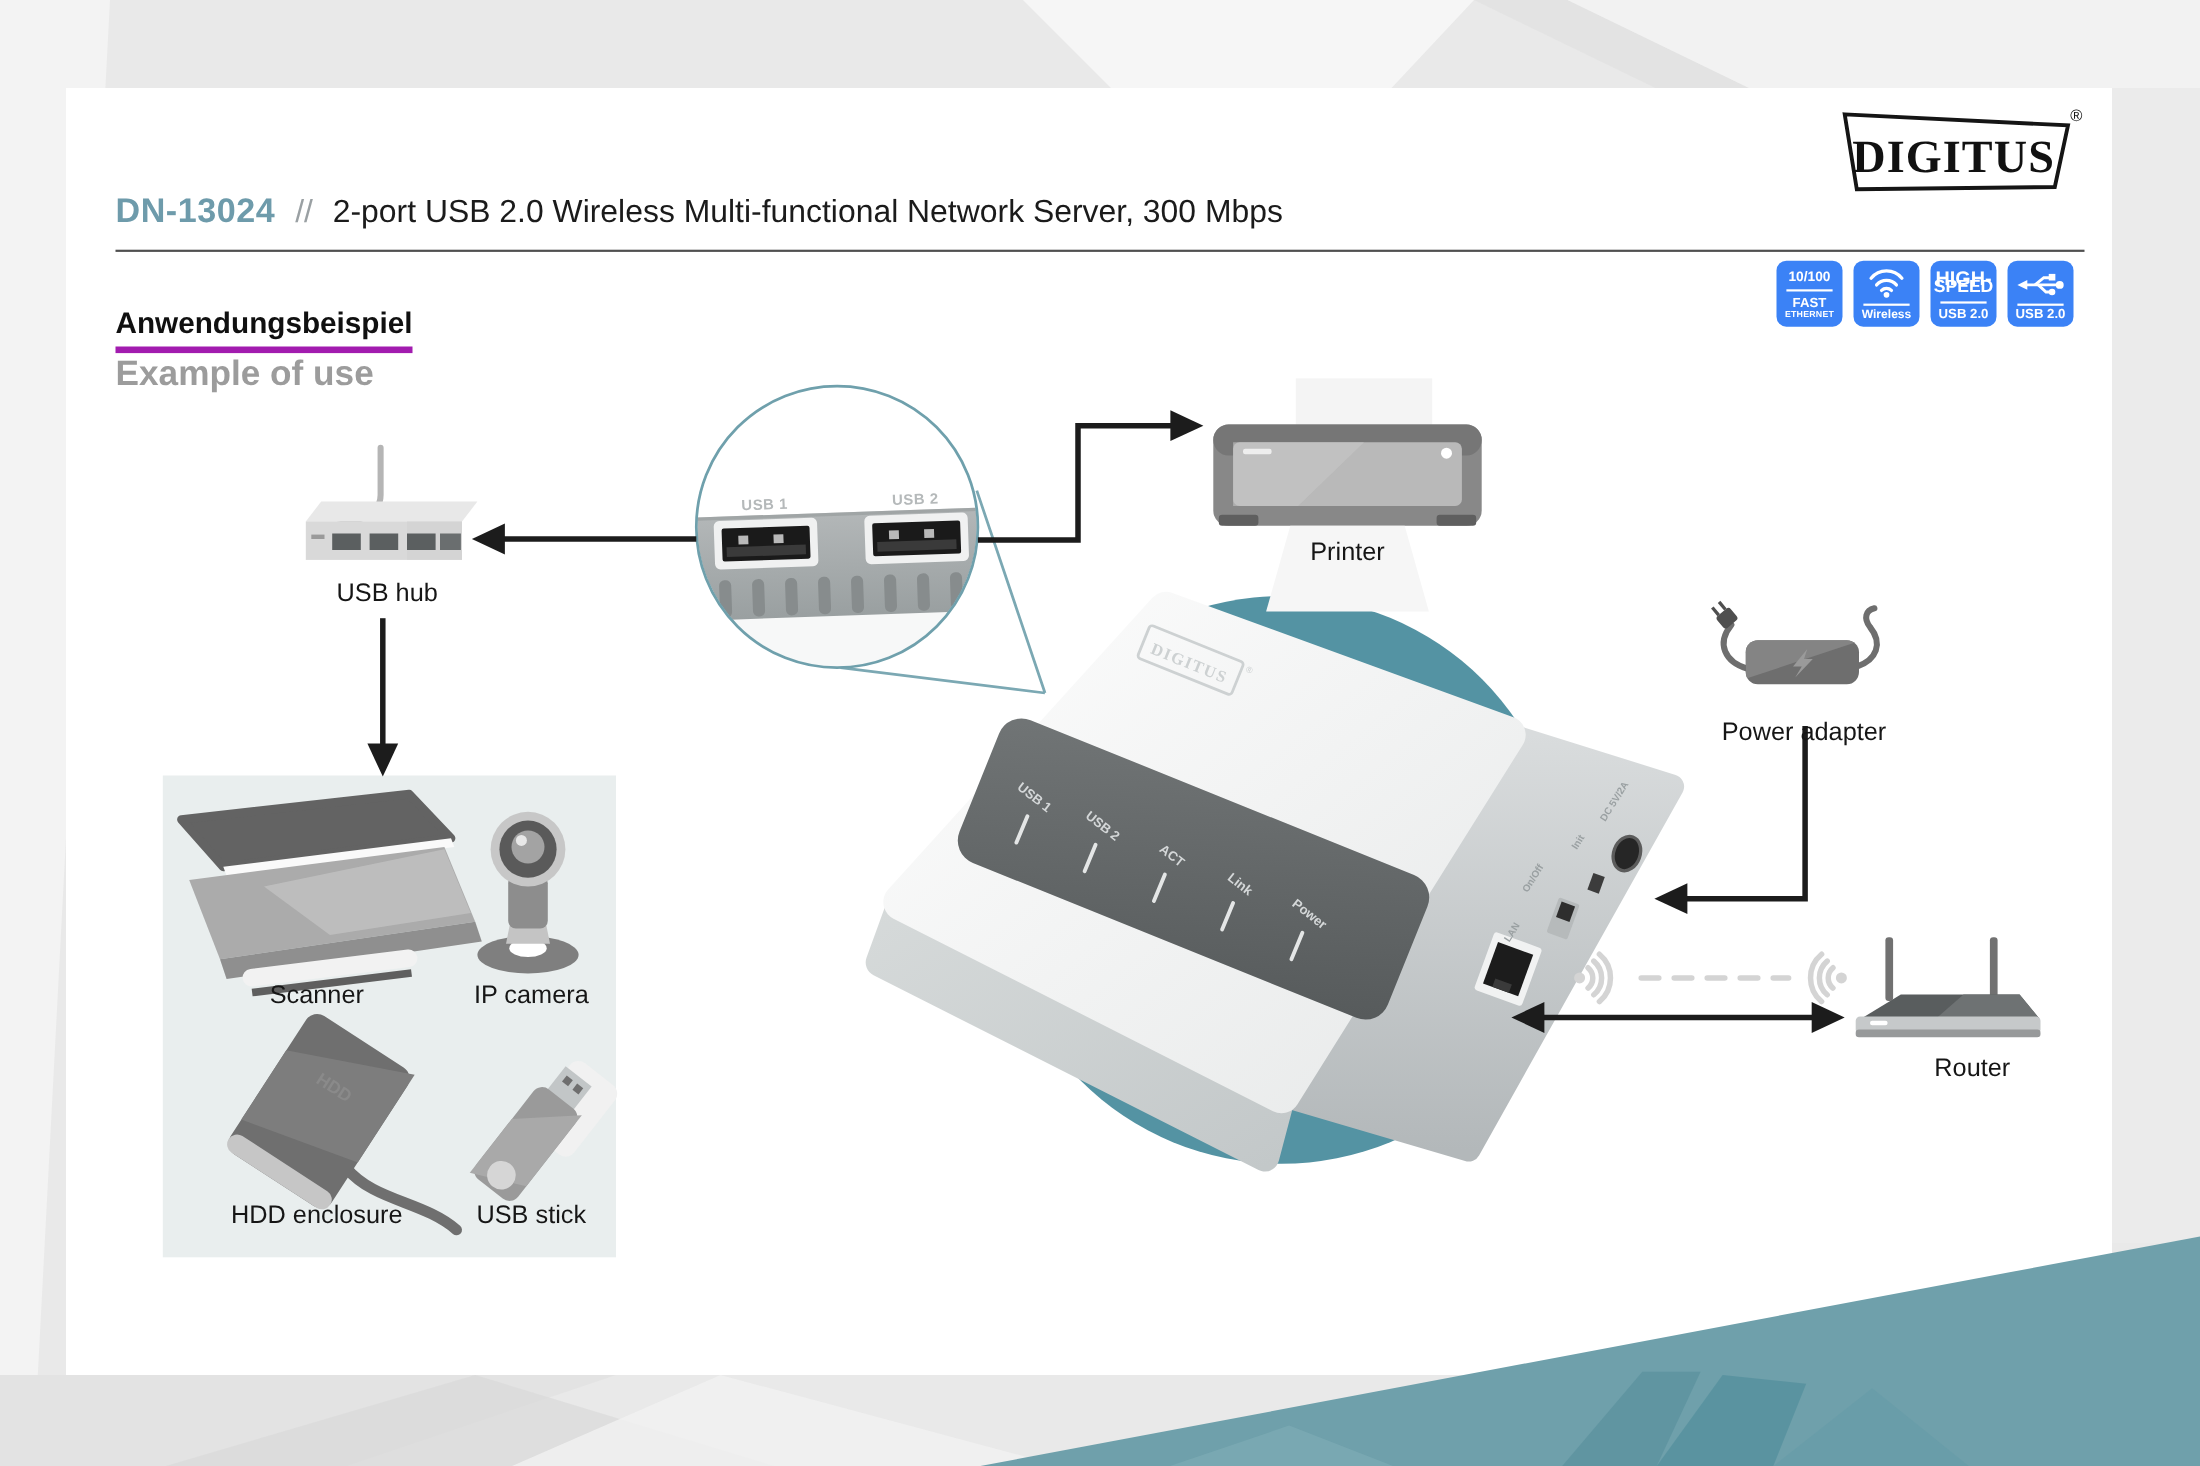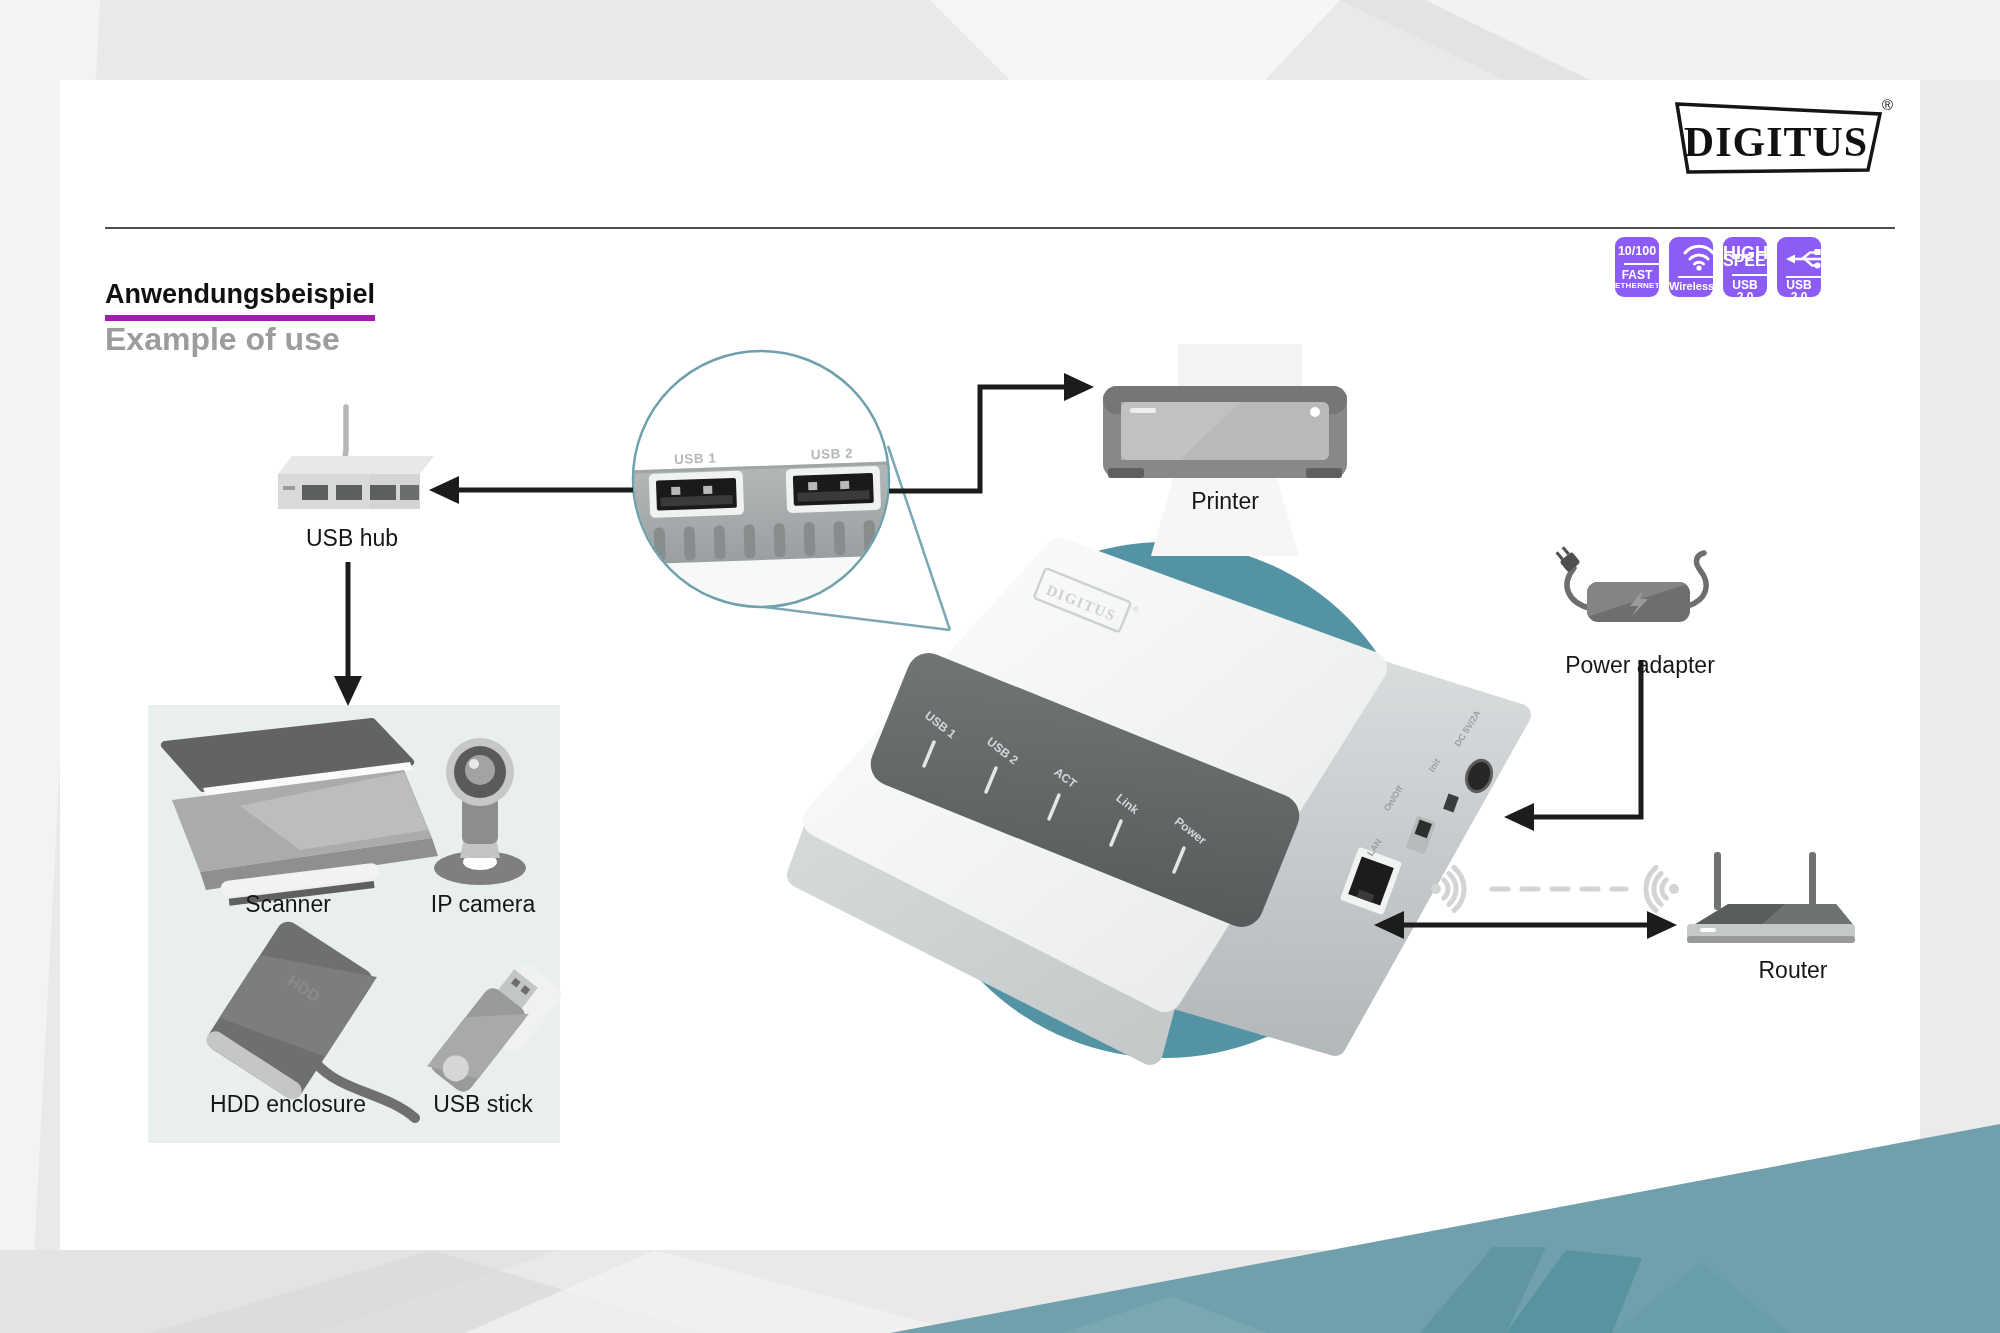--- a/index.html
+++ b/index.html
@@ -12,21 +12,21 @@
   .hdr .sep{font-size:29px;color:#9aa0a3;margin:0 18px;}
   .hdr .title{font-size:29px;color:#1b1b1b;}
   .hdr-rule{position:absolute;left:105px;top:227px;width:1790px;height:2px;background:#4f4f4f;}
   .h-de{position:absolute;left:105px;top:279px;font-size:27px;font-weight:bold;color:#101010;
         border-bottom:6px solid #a21caf;padding-bottom:5px;}
   .h-en{position:absolute;left:105px;top:321px;font-size:32px;font-weight:bold;color:#9c9c9c;}
   .dev-label{position:absolute;transform:translateX(-50%);font-size:23px;font-weight:normal;
              color:#161616;white-space:nowrap;}
   .logo{position:absolute;left:1664px;top:90px;}
   .badges{position:absolute;left:1615px;top:237px;display:flex;gap:10px;}
-  .badge{position:relative;width:44px;height:60px;background:#8b5cf6;border-radius:9px;
+  .badge{position:relative;width:60px;height:60px;background:#3b82f6;border-radius:9px;
          color:#fff;font-weight:bold;text-align:center;}
   .badge span{position:absolute;left:0;width:100%;display:block;line-height:1;}
   .badge .hr{position:absolute;left:9px;width:42px;height:2px;background:#fff;}
   .b1-l1{top:8px;font-size:12.5px;}
   .b1-hr{top:26px;}
   .b1-l2{top:32px;font-size:12px;}
   .b1-l3{top:45px;font-size:8px;letter-spacing:.2px;}
   .b2-ic{position:absolute;left:12px;top:6px;}
   .b2-hr{top:39px;}
   .b2-lb{top:44px;font-size:11px;}
@@ -329,20 +329,25 @@
       <polygon points="1504,817 1534,803 1534,831" stroke="none"></polygon>
     </g>
     <g>
       <line x1="1402" y1="925" x2="1649" y2="925"></line>
       <polygon points="1374,925 1404,911 1404,939" stroke="none"></polygon>
       <polygon points="1677,925 1647,911 1647,939" stroke="none"></polygon>
     </g>
   </g>
 </svg>
 
+<div class="hdr">
+  <span class="model">DN-13024</span>
+  <span class="sep">//</span>
+  <span class="title">2-port USB 2.0 Wireless Multi-functional Network Server, 300 Mbps</span>
+</div>
 <div class="hdr-rule"></div>
 
 <svg class="logo" width="236" height="88" viewBox="0 0 236 88">
   <polygon points="13,14 216,24 204,80 24,82" fill="#ffffff" stroke="#151515" stroke-width="3.5"></polygon>
   <text x="112" y="66" text-anchor="middle" font-family="Liberation Serif,serif" font-weight="bold" font-size="42" letter-spacing="1" fill="#111111">DIGITUS</text>
   <text x="218" y="20" font-size="15" fill="#111111">®</text>
 </svg>
 
 <div class="badges">
   <div class="badge">

